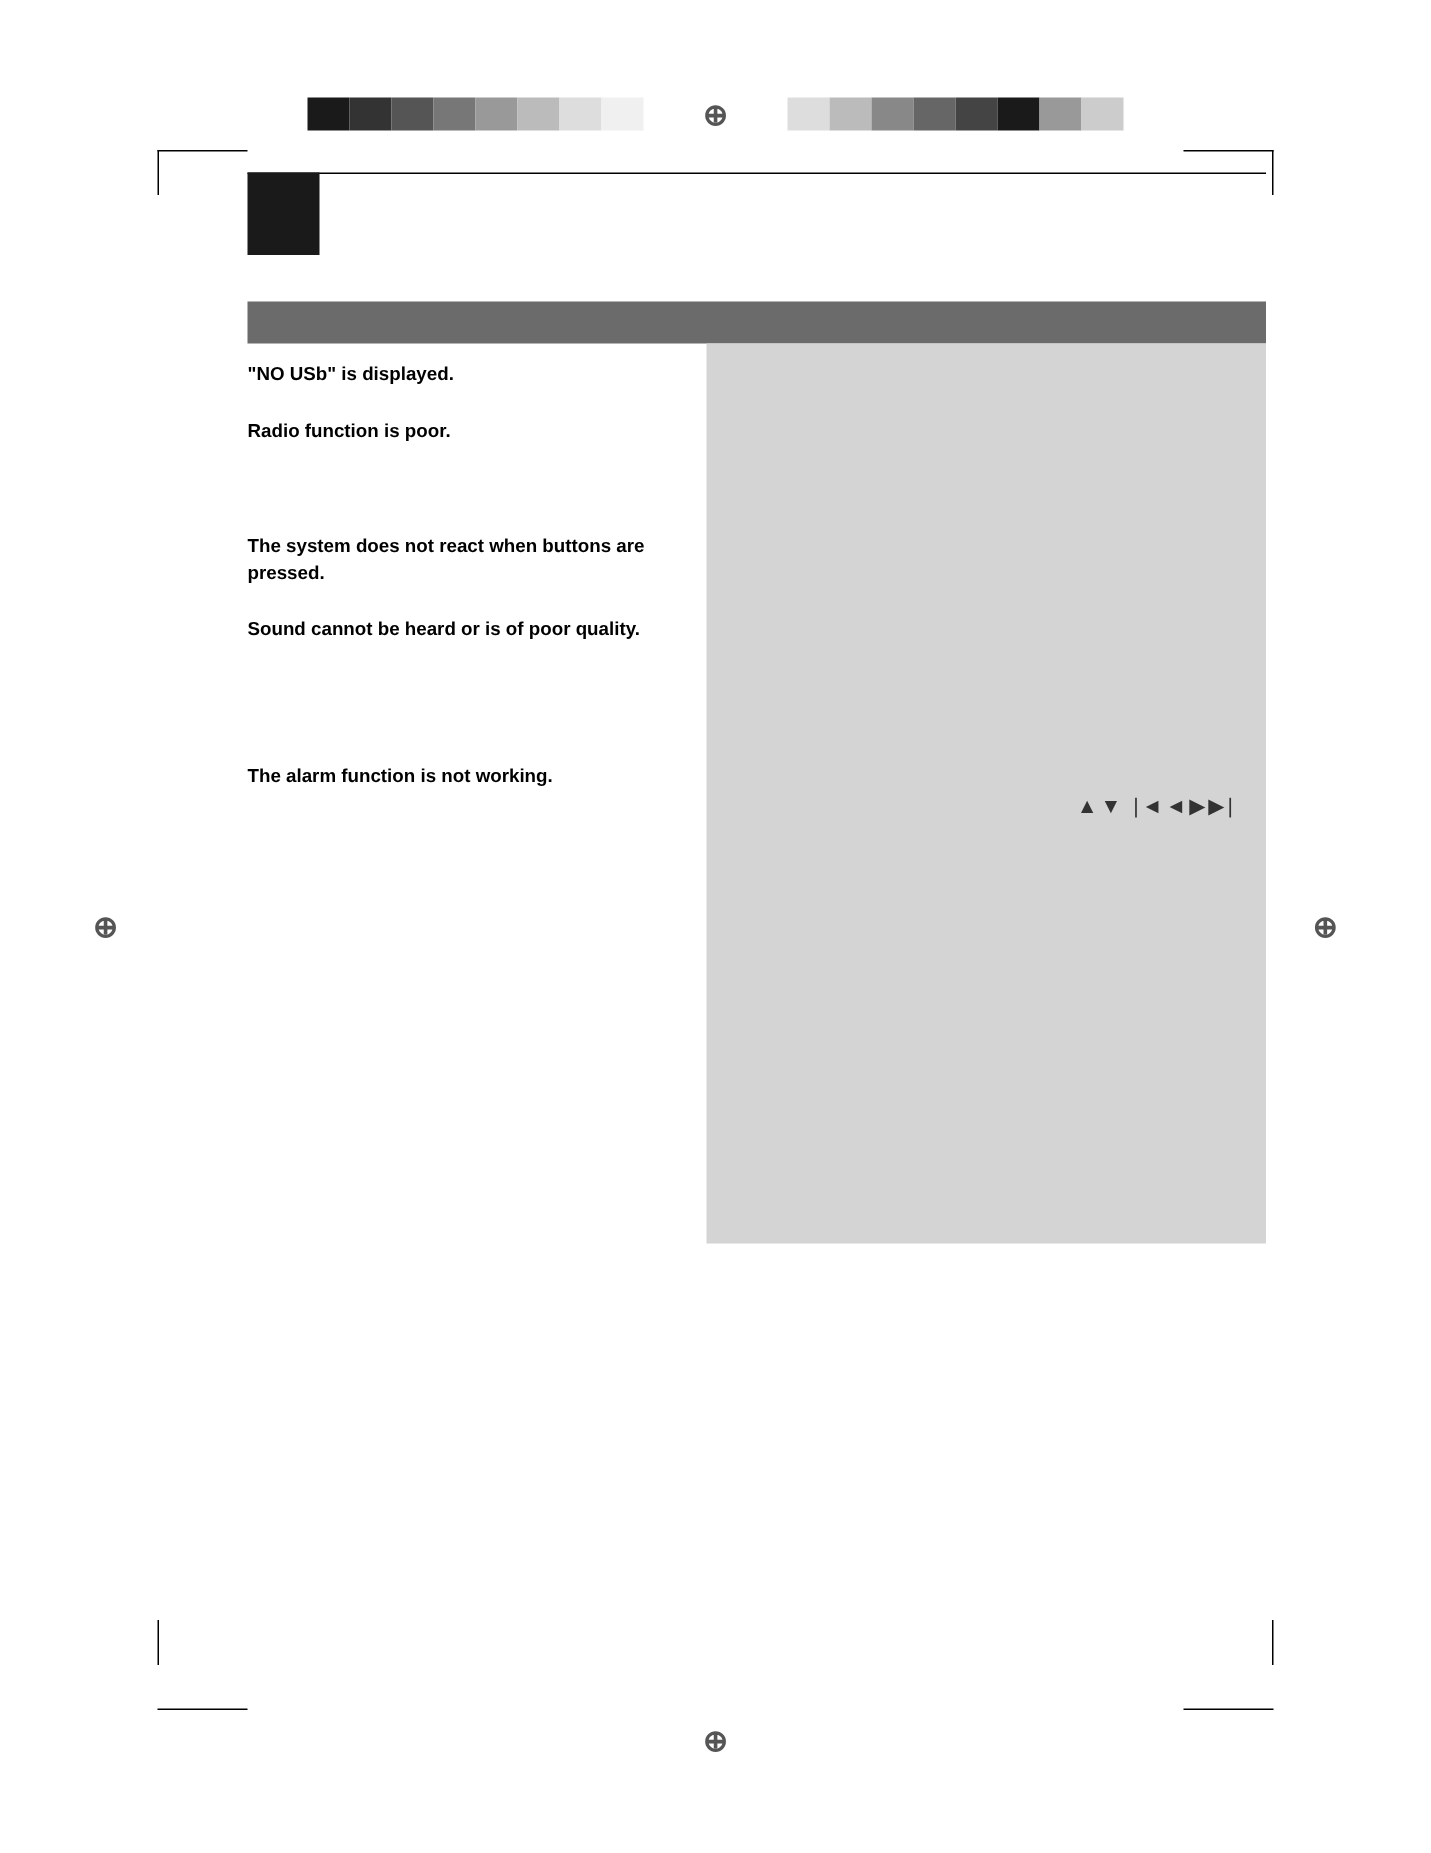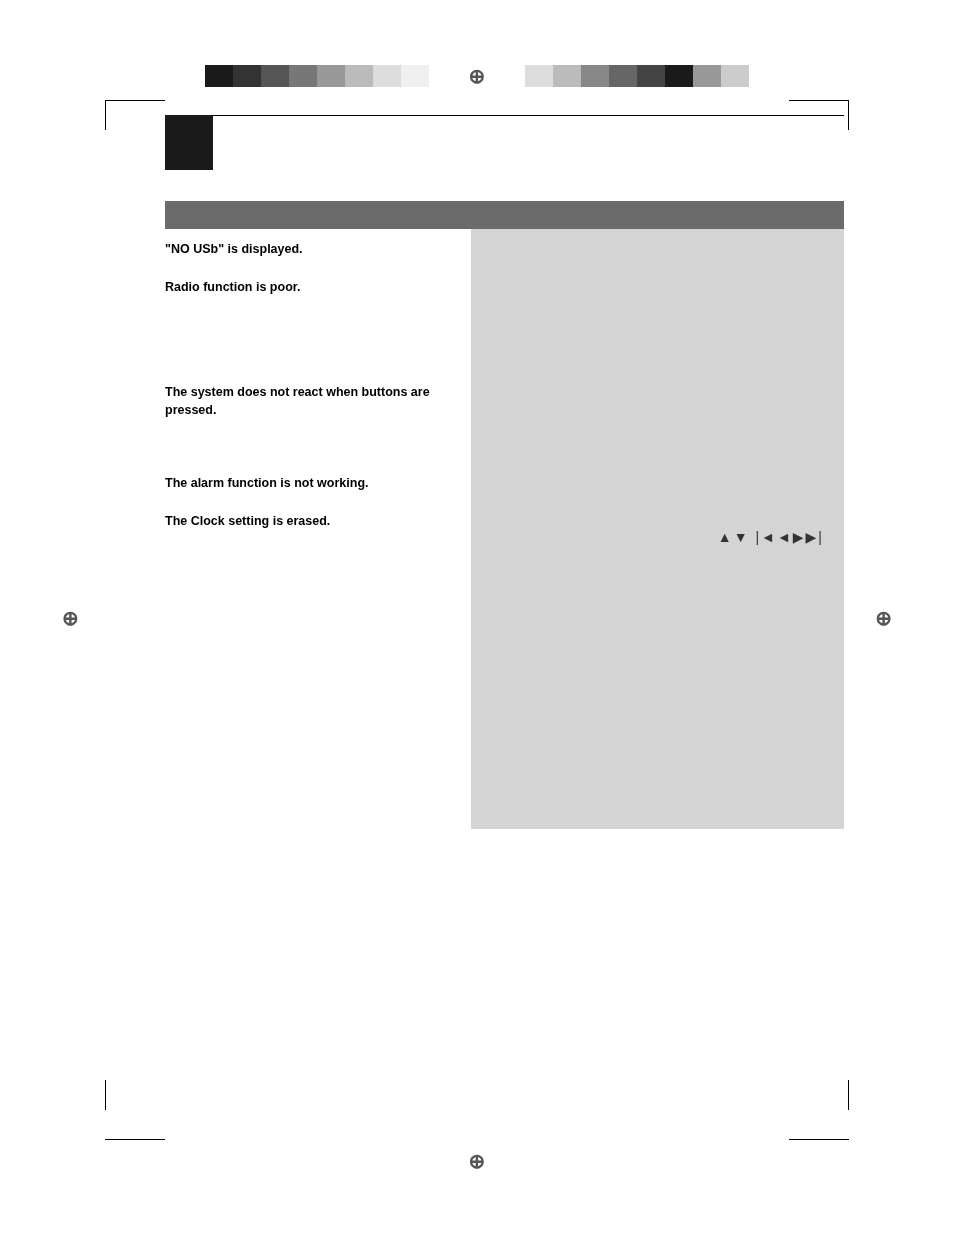--- a/index.html
+++ b/index.html
@@ -290,33 +290,33 @@
       <div class="left-col">
 
         <div class="problem-item">
           <span class="problem-text">"NO USb" is displayed.</span>
         </div>
 
         <div class="problem-item">
           <span class="problem-text">Radio function is poor.</span>
         </div>
 
-        <div class="problem-item" style="margin-top: 88px;">
+        <div class="problem-item" style="margin-top: 60px;">
           <span class="problem-text">The system does not react when buttons are pressed.</span>
         </div>
 
-
-
-        <div class="problem-item" style="margin-top: 56px;">
+        <div class="problem-item">
+          <span class="problem-text">Sound cannot be heard or is of poor quality.</span>
+        </div>
+
+
+        <div class="problem-item" style="margin-top: 80px;">
           <span class="problem-text">The alarm function is not working.</span>
         </div>
 
-        <div class="problem-item">
-          <span class="problem-text">The Clock setting is erased.</span>
-        </div>
 
       </div>
 
       <div class="right-col">
 
         <div class="nav-icons">▲▼ |◄◄▶▶|</div>
 
       </div>
 
     </div>

